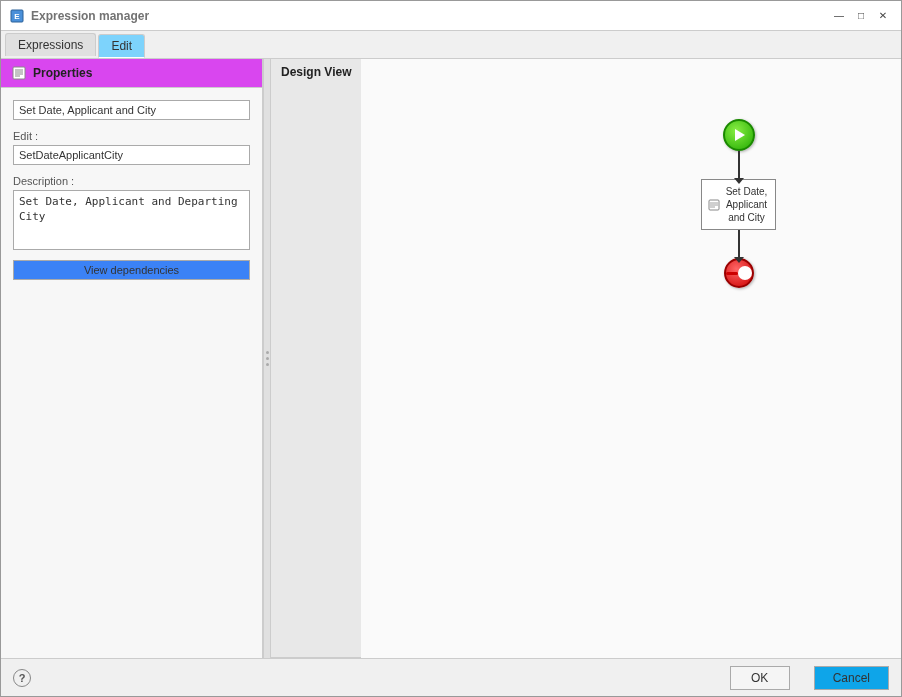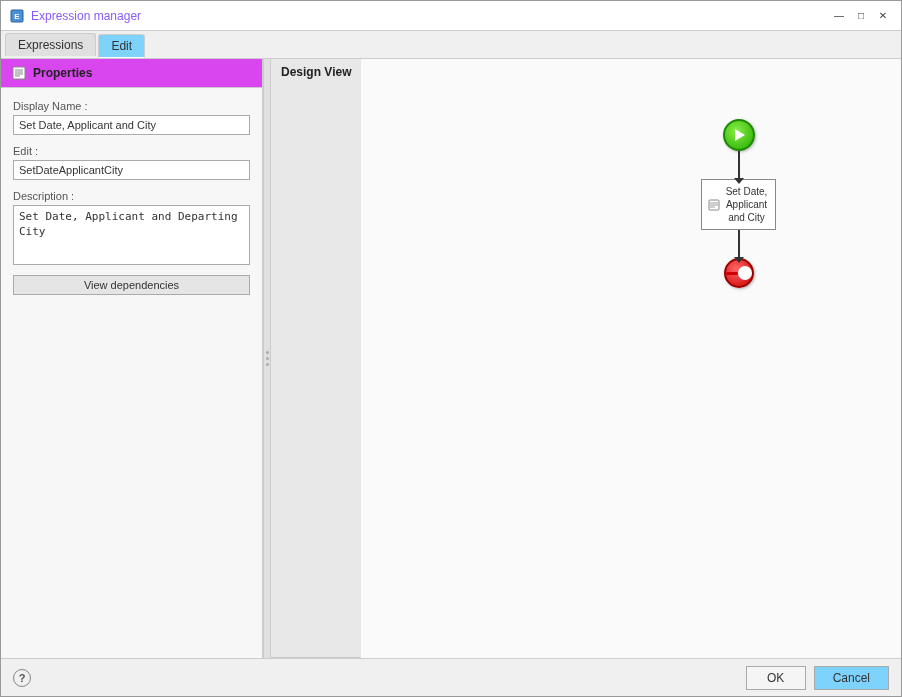--- a/index.html
+++ b/index.html
@@ -42,21 +42,22 @@
     .title-icon {
       width: 16px;
       height: 16px;
       display: flex;
       align-items: center;
       justify-content: center;
     }
 
     .title-text {
       font-size: 12px;
-      color: #8b5cf6;
+      color: #737373;
+      font-weight: bold;
     }
 
     .title-controls {
       display: flex;
       gap: 2px;
     }
 
     .title-btn {
       width: 20px;
       height: 20px;
@@ -167,21 +168,21 @@
       padding: 3px 5px;
       font-size: 11px;
       color: #333;
       width: 100%;
       height: 60px;
       resize: none;
       line-height: 1.4;
     }
 
     .view-deps-btn {
-      background: #e5e5e5;
+      background: #3b82f6;
       border: 1px solid #aaa;
       padding: 3px 8px;
       font-size: 11px;
       cursor: pointer;
       color: #333;
     }
 
     .right-panel {
       flex: 1;
       background: #fafafa;
@@ -355,28 +356,28 @@
       align-items: center;
       justify-content: center;
       font-size: 11px;
       font-weight: bold;
       color: #555;
       cursor: pointer;
     }
 
     .bottom-right {
       display: flex;
-      gap: 8px;
+      gap: 24px;
       justify-content: flex-end;
     }
 
     .dialog-btn {
       padding: 4px 18px;
       border: 1px solid #aaa;
-      background: #7dd3fc;
+      background: #0ea5e9;
       font-size: 12px;
       cursor: pointer;
       color: #333;
       min-width: 60px;
     }
 
     .dialog-btn.primary {
       background: #f5f5f5;
     }
   </style>
@@ -423,21 +424,20 @@
             <line x1="3" y1="8" x2="11" y2="8" stroke="#888" stroke-width="1"></line>
             <line x1="3" y1="10" x2="8" y2="10" stroke="#888" stroke-width="1"></line>
           </svg>
         </span>
         <span>Properties</span>
       </div>
 
       <div class="left-panel-body">
 
         <div class="field-group">
-          <span class="field-label">Display Name :</span>
           <input class="field-input" type="text" value="Set Date, Applicant and City" style="">
         </div>
 
         <div class="field-group">
           <span class="field-label">Edit :</span>
           <input class="field-input" type="text" value="SetDateApplicantCity" style="">
         </div>
 
         <div class="field-group">
           <span class="field-label">Description :</span>

